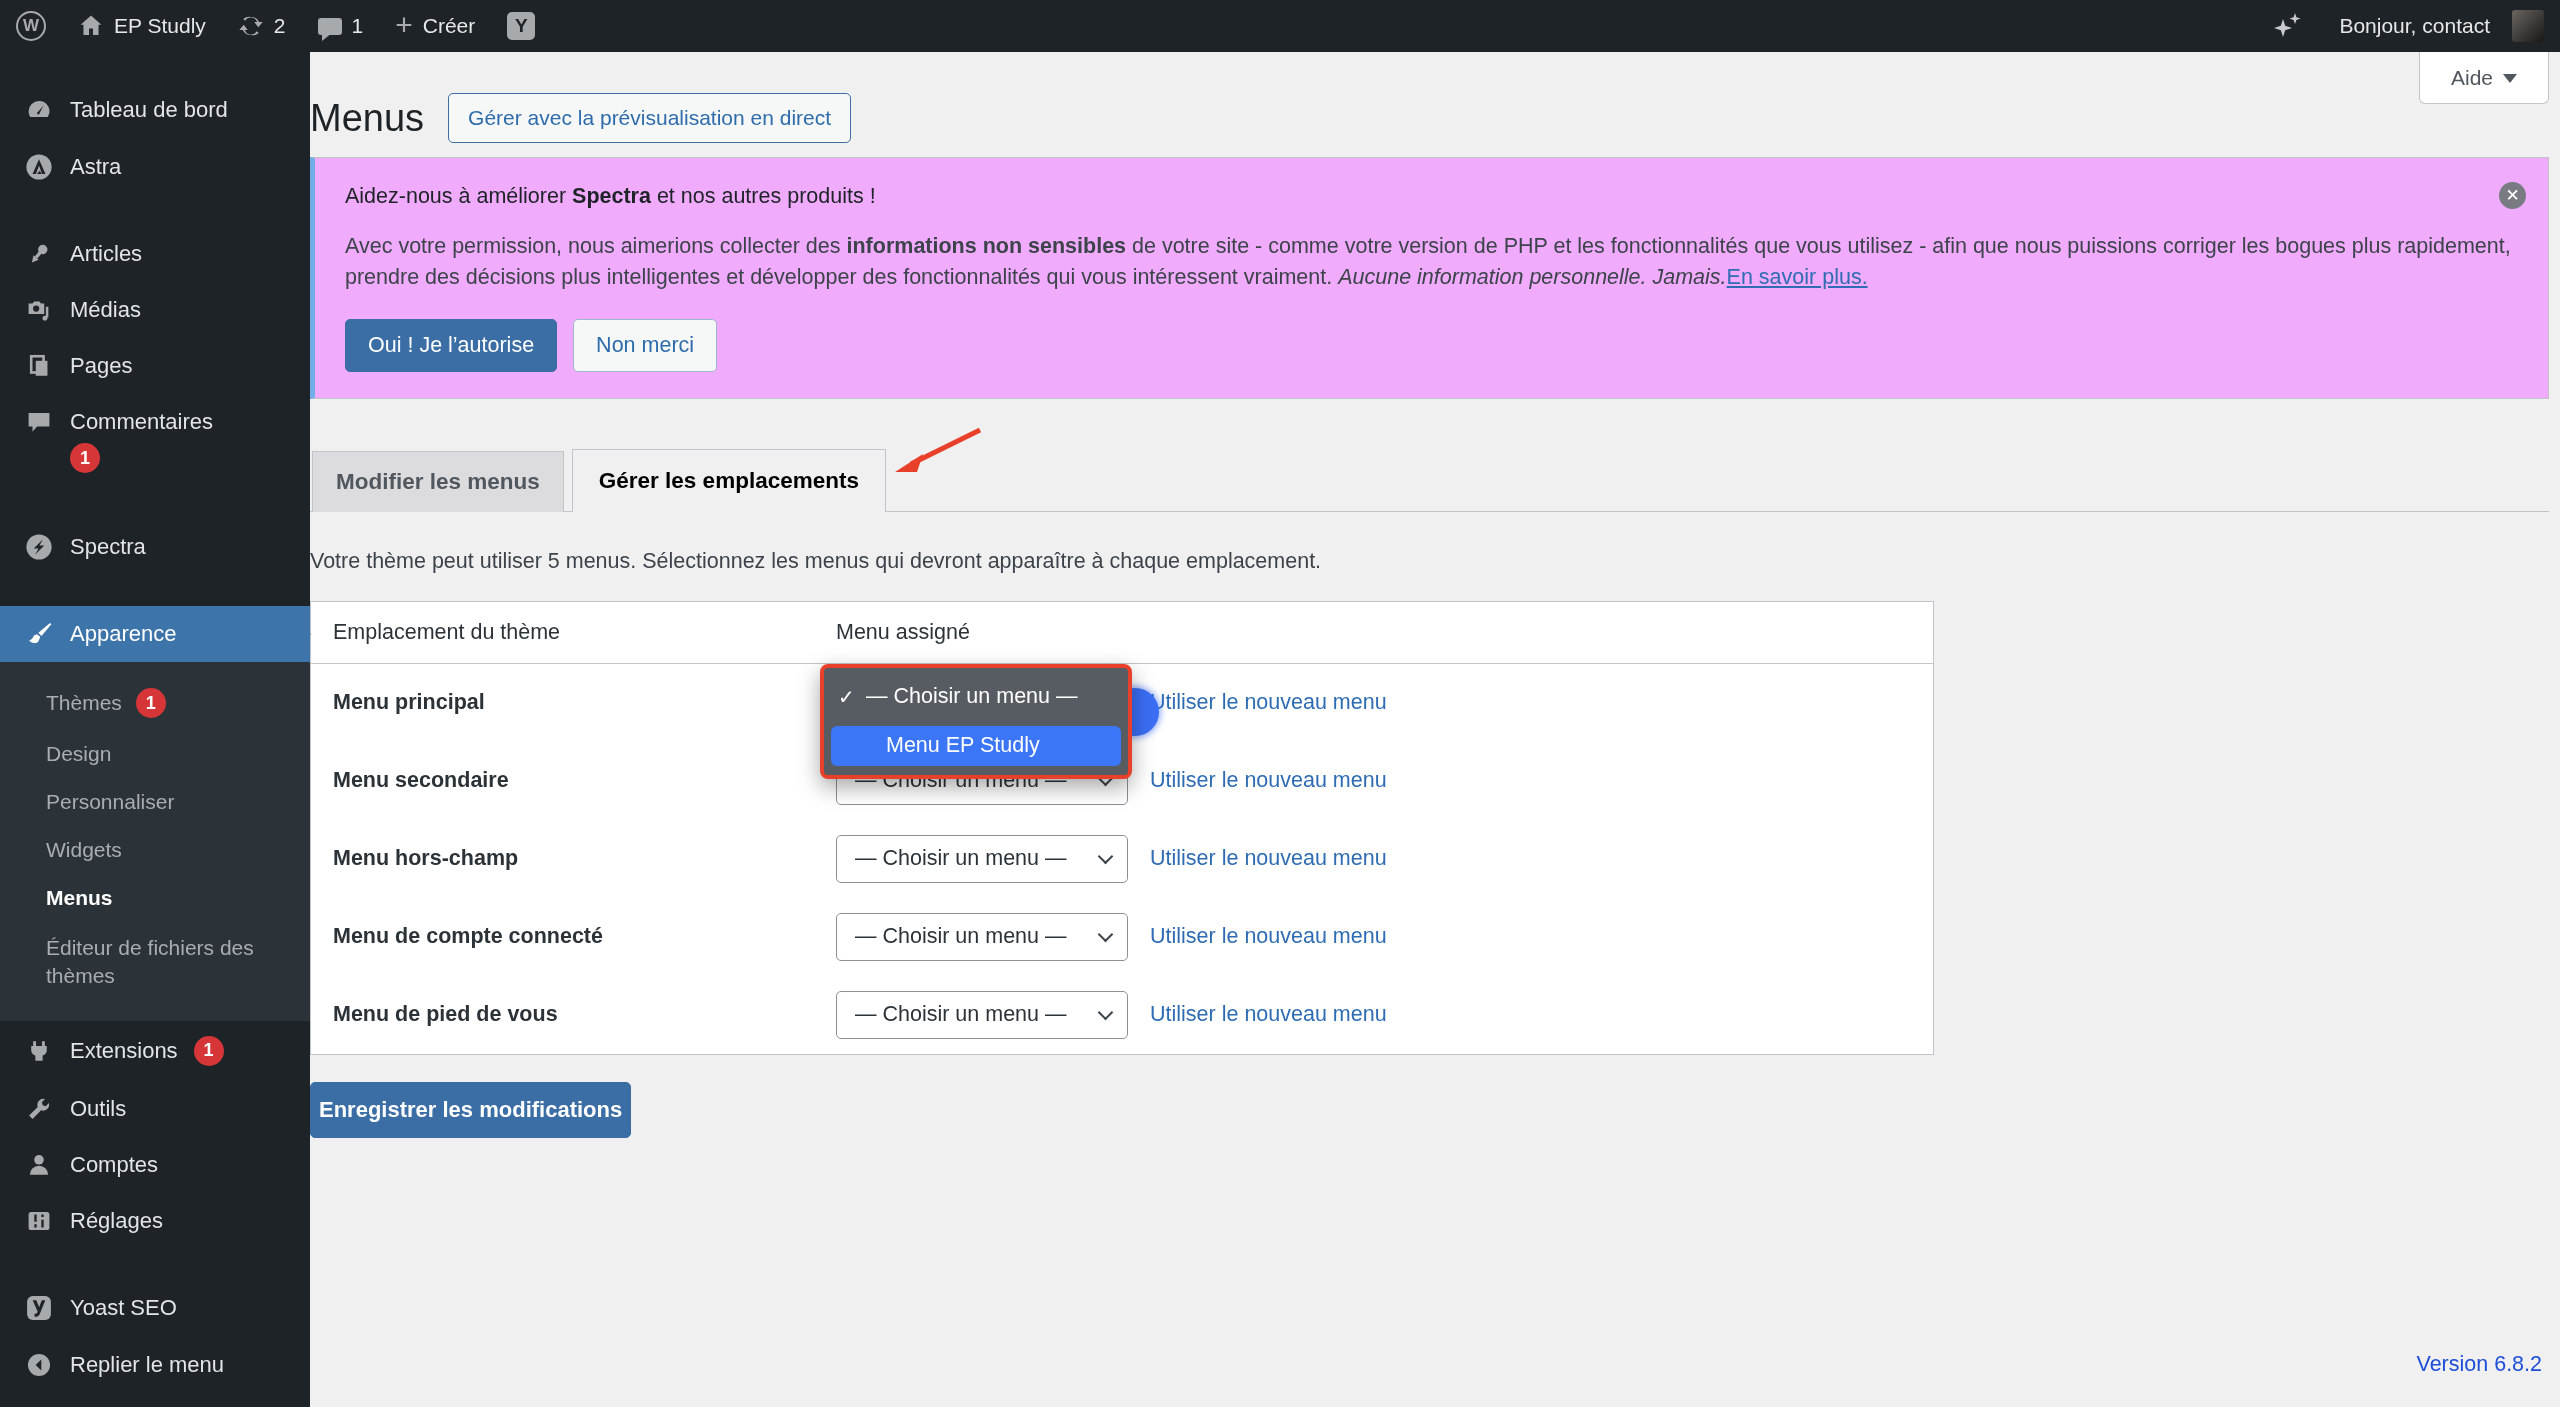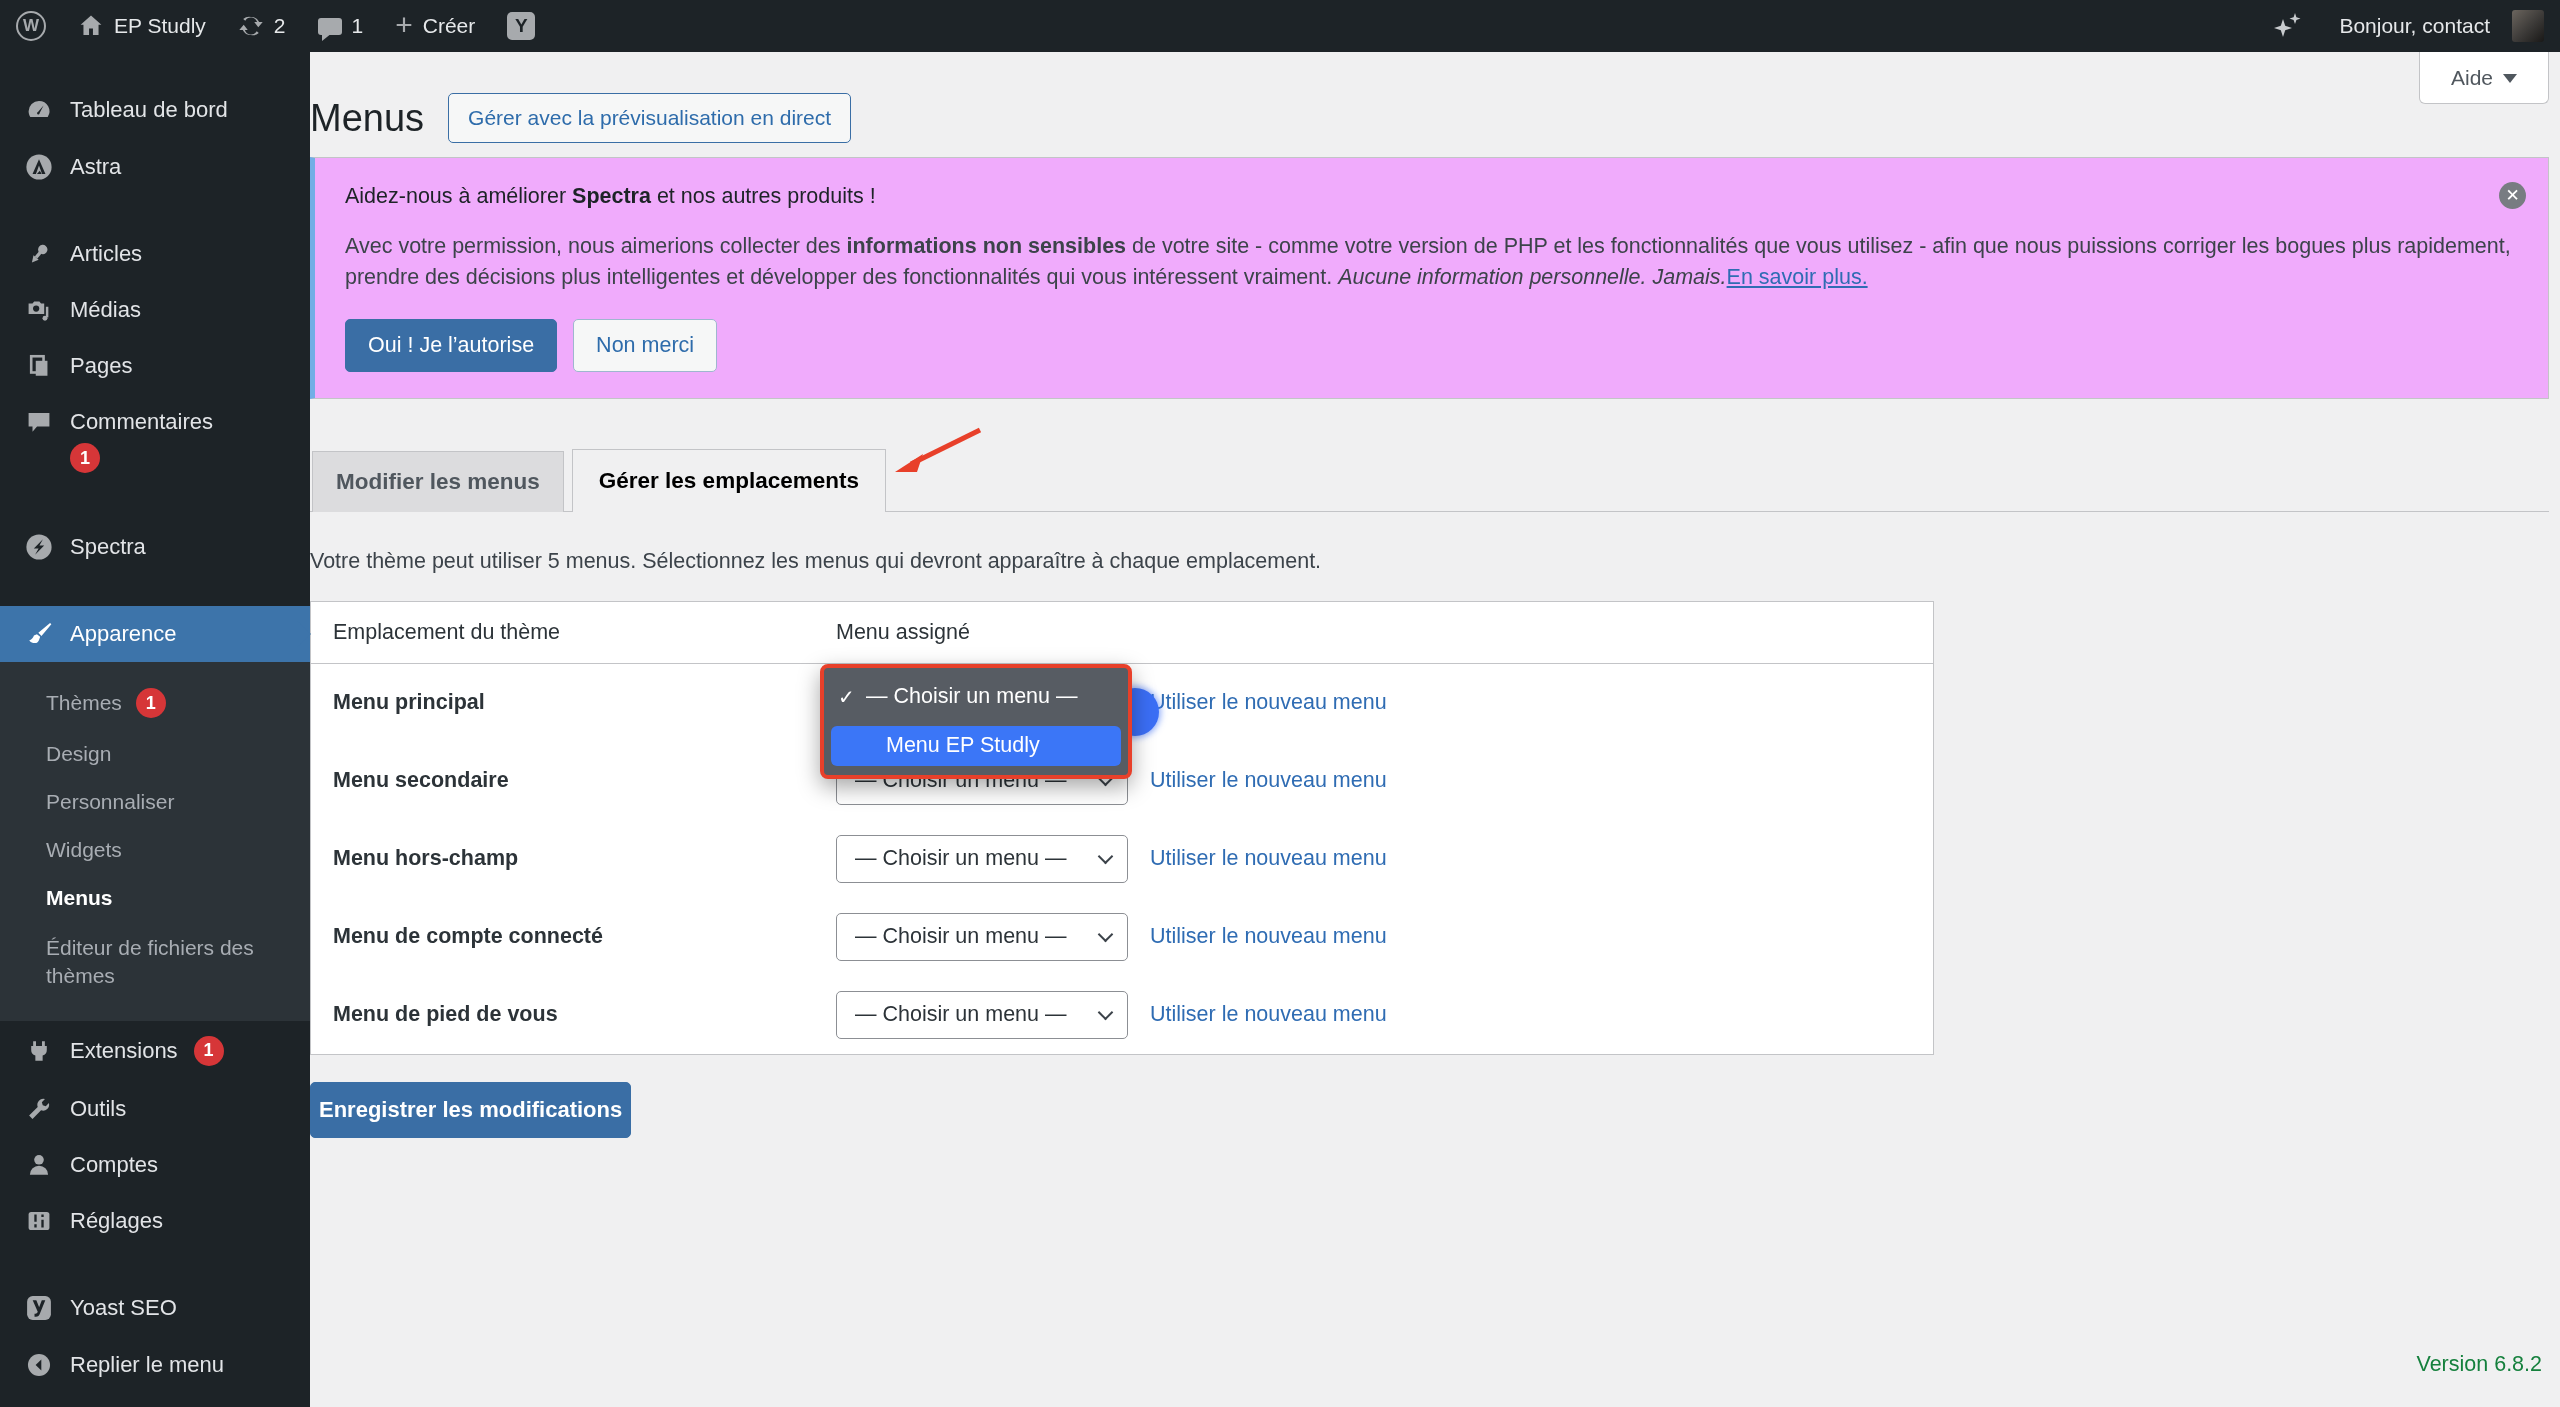--- a/index.html
+++ b/index.html
@@ -97,21 +97,21 @@
   
   .popover { position:absolute; left:509px; top:62px; width:312px; z-index:5;
     border:4px solid #e8402a; border-radius:8px; background:#575c63; box-shadow:0 8px 22px rgba(0,0,0,.35); padding:8px 0 9px 0; }
   .pop-item { display:flex; align-items:center; color:#fff; font-size:21.5px; font-weight:500; height:42px; padding:0 14px; }
   .pop-item .check { width:28px; flex:none; font-size:20px; }
   .pop-item.hl { background:#3b76f7; border-radius:6px; margin:8px 7px 0 7px; padding-left:55px; height:40px; }
 
   .save-btn { margin-top:27px; background:#3a6ea5; color:#fff; border:1.5px solid #3a6ea5; border-radius:5px;
     font-size:22px; font-weight:600; padding:14px 8px; cursor:pointer; font-family:inherit; }
 
-  .version { position:absolute; right:18px; bottom:30px; font-size:21.5px; color:#15803d; }
+  .version { position:absolute; right:18px; bottom:30px; font-size:21.5px; color:#1d4ed8; }
 
   .annot-arrow { position:absolute; z-index:20; }
 
   svg.dicon { display:block; }
 </style>
 </head>
 <body>
 
 <div class="stage">
 

